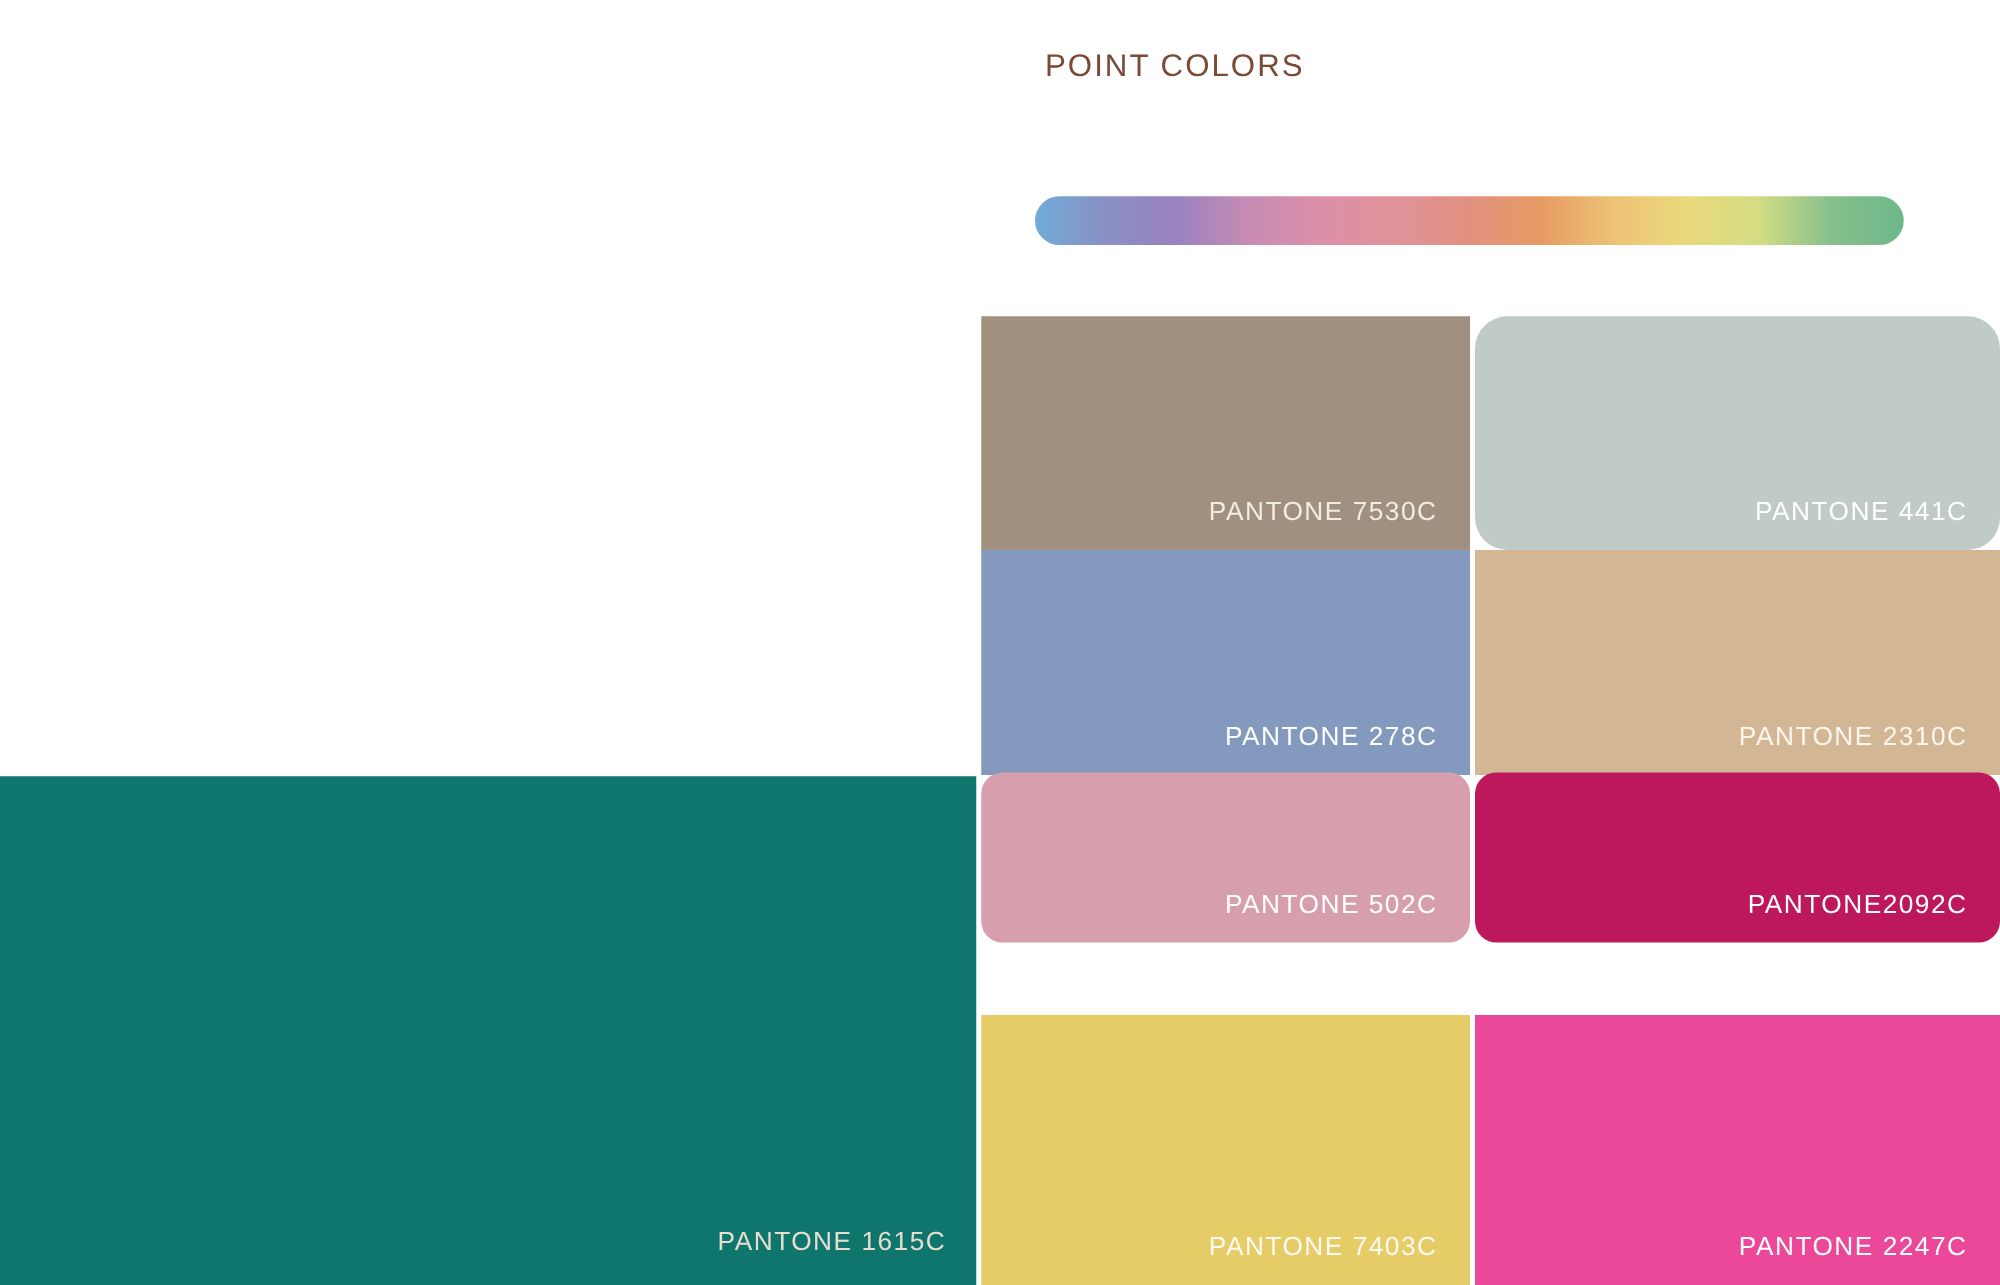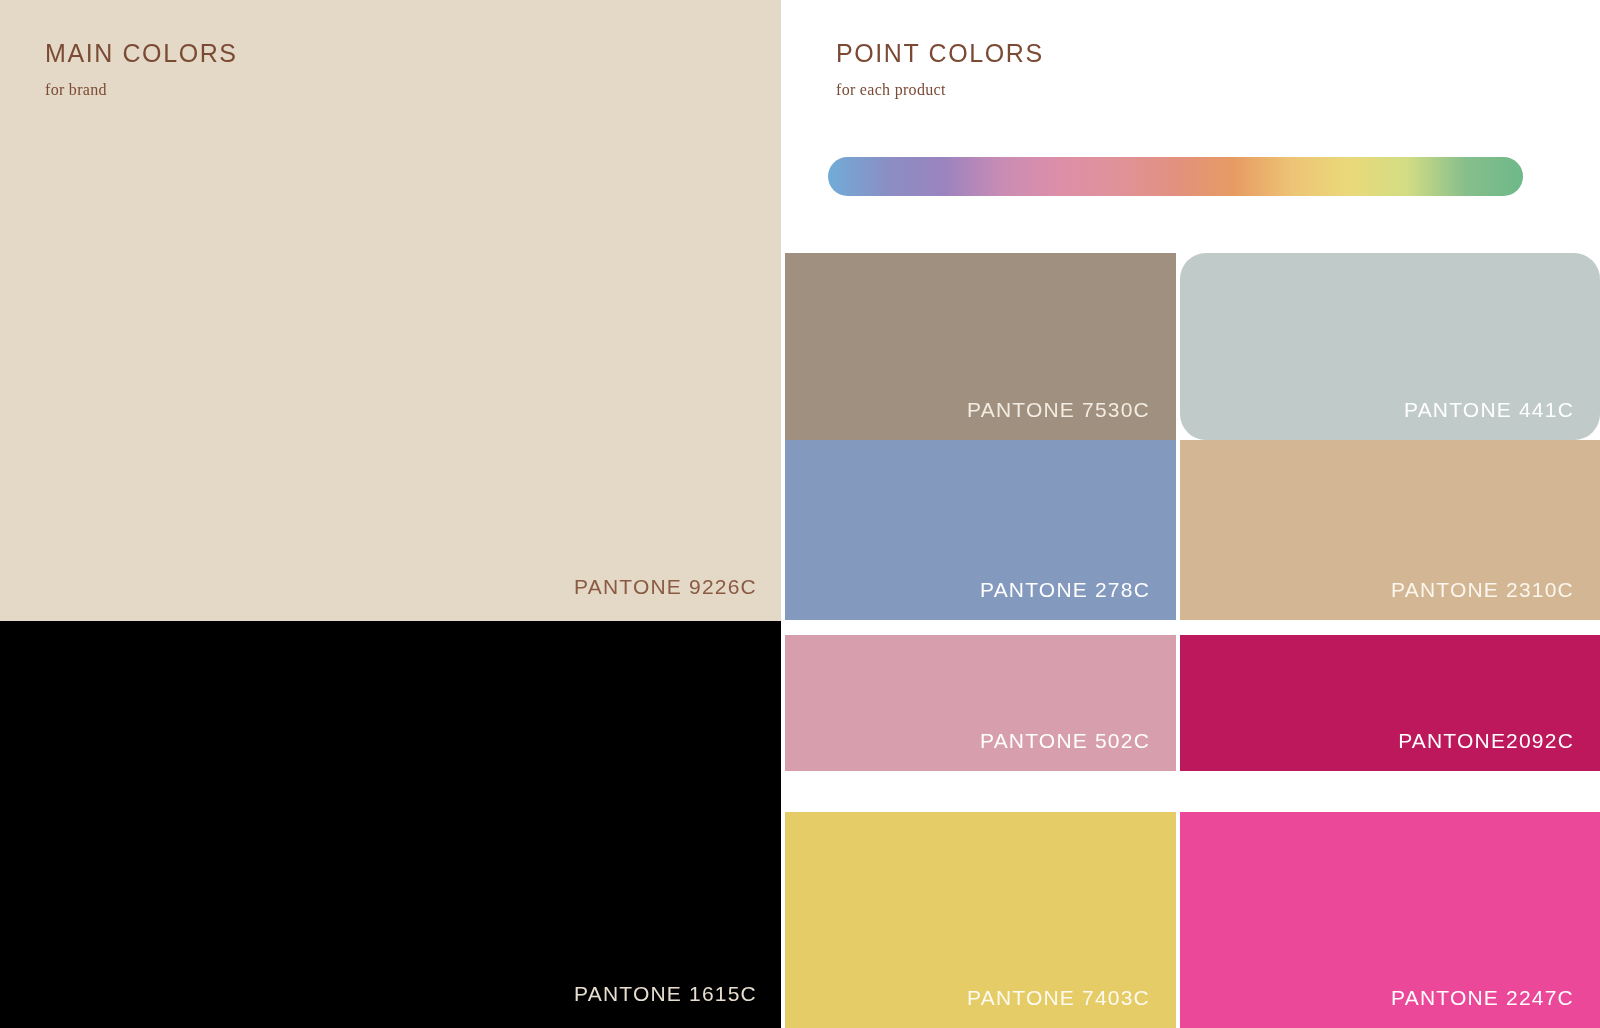--- a/index.html
+++ b/index.html
@@ -110,49 +110,41 @@
   .cell .swatch-label {
     right: 26px;
     bottom: 18px;
   }
 
   
   .c0 { left: 0px;   width: 391px; text-decoration: underline; }
   .c1 { left: 395px; width: 420px; }
   .r0 { top: 0px;   height: 187px; }
   .r1 { top: 187px; height: 180px; }
-  .r2 { top: 382px; height: 136px; }
+  .r2 { top: 365px; height: 136px; border-radius: 17px; }
   .r3 { top: 559px; height: 216px; }
 </style>
 </head>
 <body>
 
 <div id="board">
 
   <section class="main-col">
 
-    <div class="main-swatch upper" style="background: rgb(227, 217, 198);">
-      <div class="brand-header">
-        <div class="hdr-title" style="color: rgb(123, 74, 53);">MAIN COLORS</div>
-        <div class="hdr-sub" style="color: rgb(123, 74, 53);">for brand</div>
-      </div>
-      <div class="swatch-label" style="color: rgb(138, 90, 66);">PANTONE 9226C</div>
-    </div>
 
-    <div class="main-swatch lower" style="background: #000000; text-decoration: underline;">
+    <div class="main-swatch lower" style="background: #0f766e; text-decoration: underline;">
       <div class="swatch-label" style="color: rgb(232, 222, 208);">PANTONE 1615C</div>
     </div>
 
   </section>
 
   <section class="point-col">
 
     <div class="point-header">
       <div class="hdr-title" style="color: rgb(123, 74, 53);">POINT COLORS</div>
-      <div class="hdr-sub" style="color: rgb(123, 74, 53);">for each product</div>
     </div>
 
     <div class="gradient-bar" style="background: linear-gradient(90deg, rgb(113, 172, 216), rgb(138, 143, 196), rgb(155, 131, 191), rgb(201, 140, 180), rgb(221, 143, 168), rgb(224, 146, 154), rgb(226, 145, 127), rgb(231, 155, 99), rgb(237, 195, 117), rgb(234, 217, 122), rgb(210, 221, 132), rgb(135, 191, 140), rgb(110, 184, 137));"></div>
 
     <div class="grid">
 
       <div class="cell c0 r0" style="background: rgb(160, 144, 127);">
         <div class="swatch-label" style="color: rgb(243, 236, 227);">PANTONE 7530C</div>
       </div>
 

